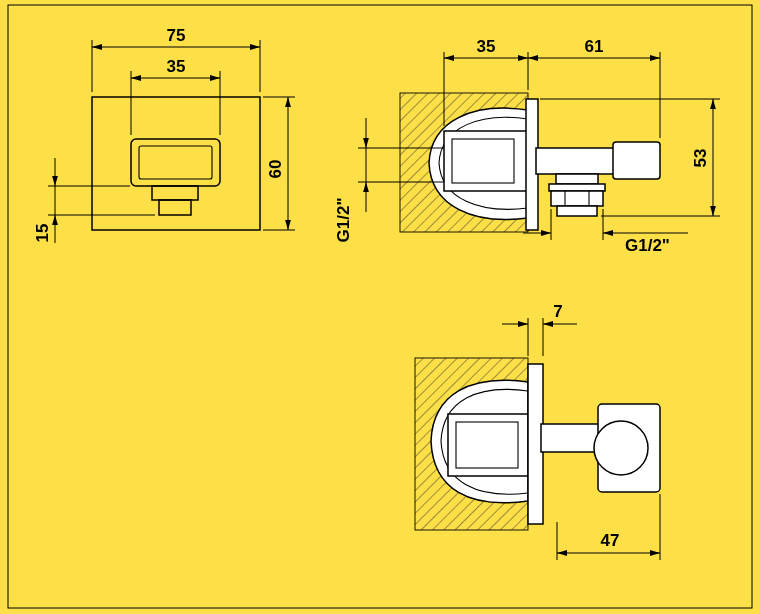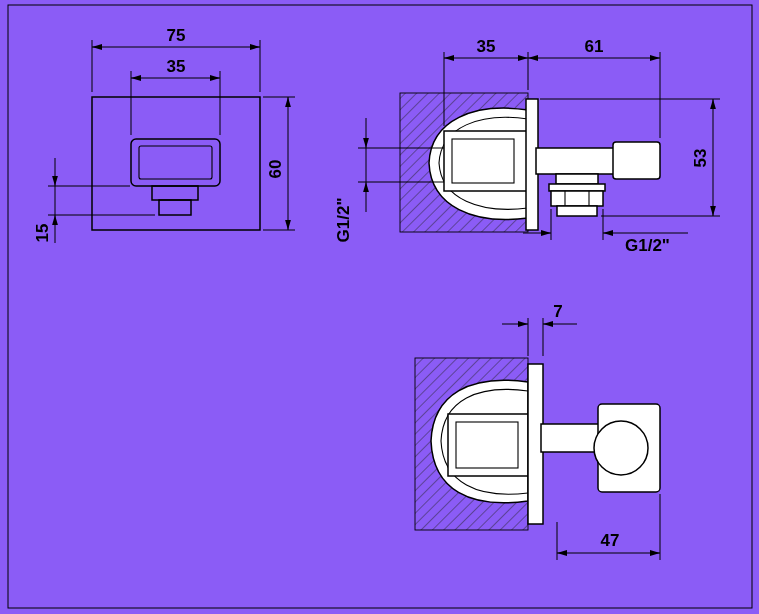--- a/index.html
+++ b/index.html
@@ -1,16 +1,16 @@
 <!DOCTYPE html>
 <html><head>
 <meta charset="utf-8">
 <style>
   html, body { margin: 0; padding: 0; background: #ffffff; }
-  .stage { width: 759px; height: 614px; position: relative; background: #8b5cf6; }
+  .stage { width: 759px; height: 614px; position: relative; background: #fde047; }
   .obj    { fill: none; stroke: #000; stroke-width: 1.5; }
   .objw   { fill: #fff; stroke: #000; stroke-width: 1.5; }
   .thin   { fill: none; stroke: #000; stroke-width: 1.1; }
   .wallln { fill: none; stroke: #000; stroke-width: 0.9; }
   .dim    { fill: none; stroke: #000; stroke-width: 1; }
   .dimtext { font: bold 17px "Liberation Sans", sans-serif; fill: #000; }
 </style>
 </head>
 <body>
 

